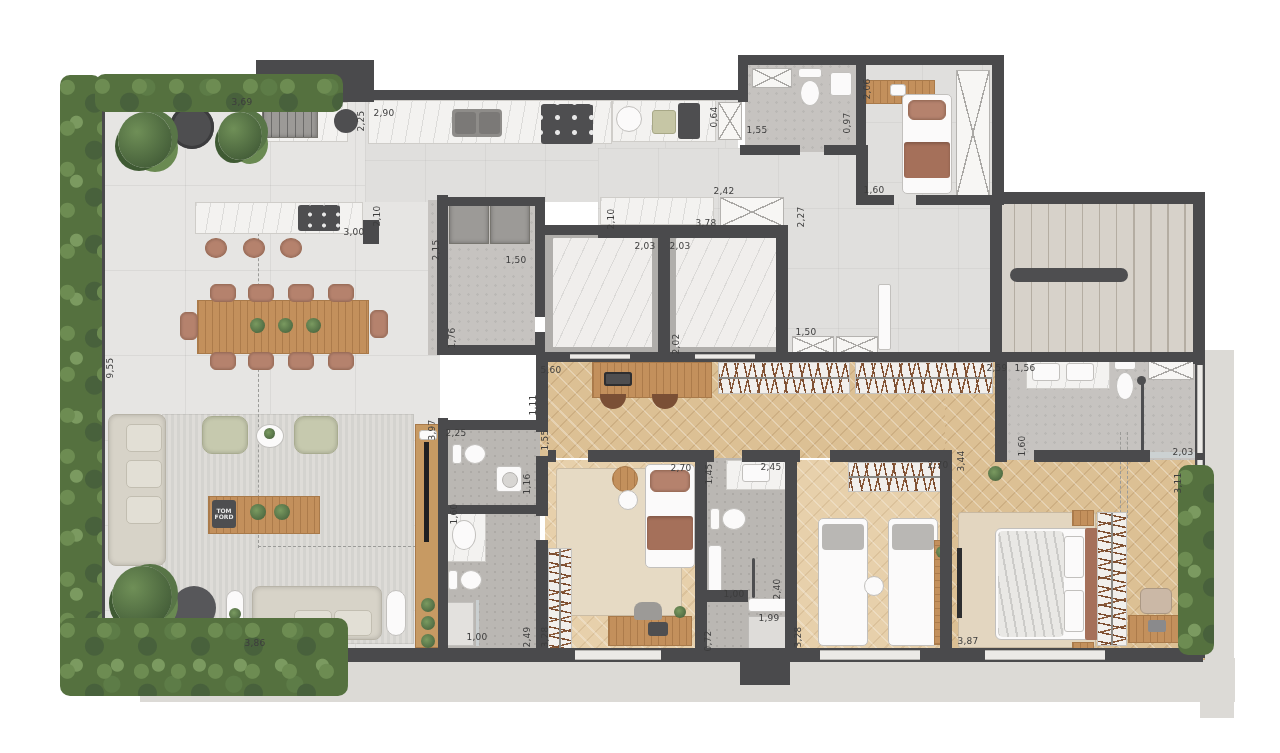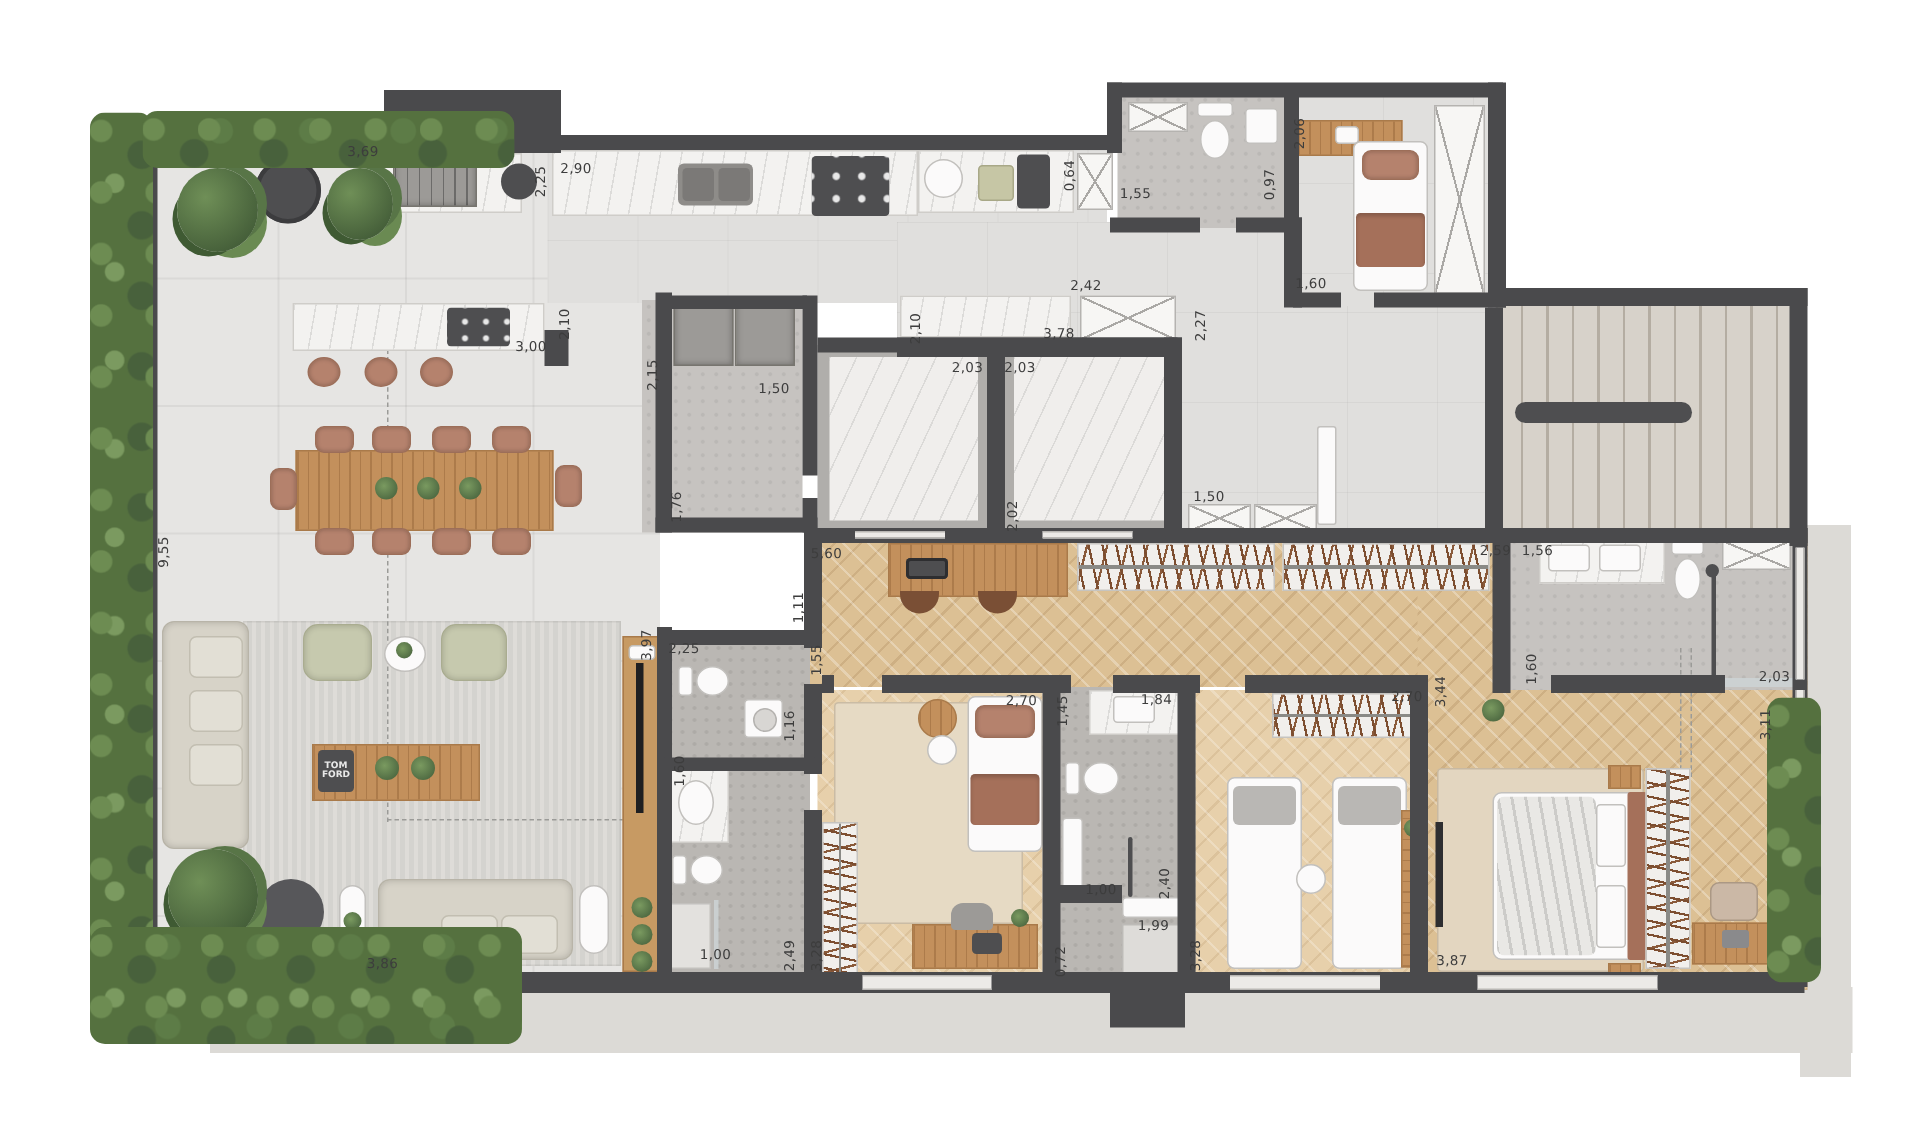--- a/index.html
+++ b/index.html
@@ -366,21 +366,21 @@
       <span class="dim vert" style="left: 545px; top: 440px;">1,55</span>
       <span class="dim vert" style="left: 432px; top: 430px;">3,97</span>
       <span class="dim" style="left: 456px; top: 433px;">2,25</span>
       <span class="dim vert" style="left: 527px; top: 484px;">1,16</span>
       <span class="dim vert" style="left: 454px; top: 514px;">1,60</span>
       <span class="dim vert" style="left: 527px; top: 637px;">2,49</span>
       <span class="dim" style="left: 477px; top: 637px;">1,00</span>
       <span class="dim vert" style="left: 545px; top: 637px;">3,28</span>
       <span class="dim" style="left: 681px; top: 468px;">2,70</span>
       <span class="dim vert" style="left: 709px; top: 474px;">1,45</span>
-      <span class="dim" style="left: 771px; top: 467px;">1,84</span>
+      <span class="dim" style="left: 771px; top: 467px;">2,45</span>
       <span class="dim" style="left: 734px; top: 594px;">1,00</span>
       <span class="dim vert" style="left: 777px; top: 589px;">2,40</span>
       <span class="dim" style="left: 769px; top: 618px;">1,99</span>
       <span class="dim vert" style="left: 708px; top: 641px;">0,72</span>
       <span class="dim vert" style="left: 798px; top: 637px;">3,28</span>
       <span class="dim" style="left: 938px; top: 465px;">2,70</span>
       <span class="dim vert" style="left: 961px; top: 461px;">3,44</span>
       <span class="dim" style="left: 968px; top: 641px;">3,87</span>
       <span class="dim vert" style="left: 1022px; top: 446px;">1,60</span>
       <span class="dim" style="left: 1183px; top: 452px;">2,03</span>

